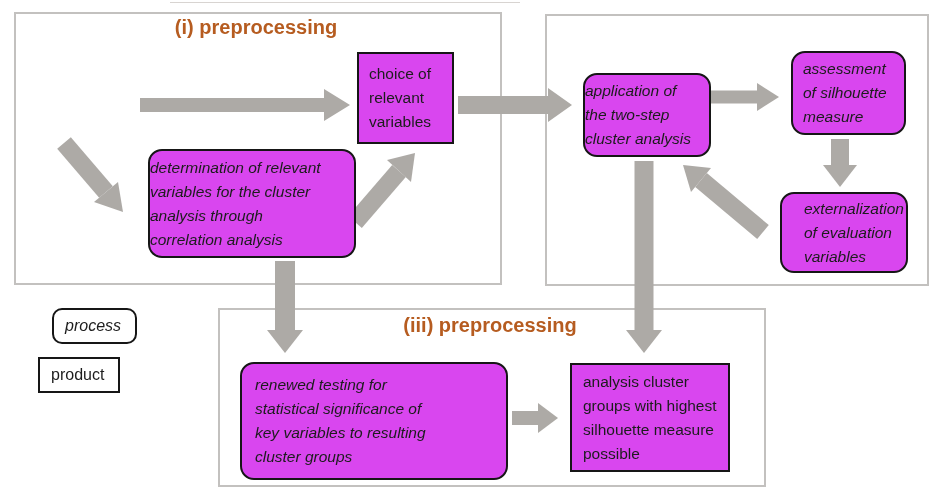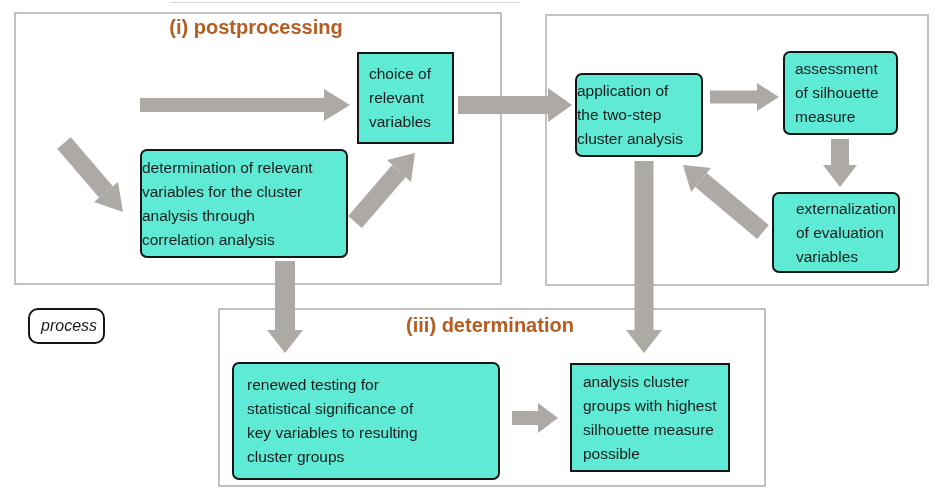--- a/index.html
+++ b/index.html
@@ -37,32 +37,34 @@
   }
   .arrow-layer {
     position: absolute;
     left: 0; top: 0;
     width: 937px; height: 495px;
     z-index: 2;
   }
   .node {
     position: absolute;
     z-index: 3;
-    background: #5eead4;
+    background: #d946ef;
     border: 2.5px solid #161616;
     box-sizing: border-box;
     display: flex;
     flex-direction: column;
     justify-content: center;
     font-size: 15.5px;
     line-height: 24px;
     white-space: pre-line;
   }
   .node.process {
-    border-radius: 7px;
+    border-radius: 14px;
+    font-style: italic;
+    margin-left: 8px;
   }
   .node.product {
     border-radius: 0;
   }
   .legend-box {
     position: absolute;
     z-index: 3;
     background: #ffffff;
     border: 2.5px solid #161616;
     box-sizing: border-box;
@@ -76,22 +78,22 @@
 <body>
 
 <div id="stage">
 
   <div class="top-rule"></div>
 
   <div class="panel" style="left:14px; top:12px; width:484px; height:269px;"></div>
   <div class="panel" style="left:545px; top:14px; width:380px; height:268px;"></div>
   <div class="panel" style="left:218px; top:308px; width:544px; height:175px;"></div>
 
-  <div class="panel-title" style="left:14px; top:16px; width:484px;">(i) postprocessing</div>
-  <div class="panel-title" style="left:218px; top:314px; width:544px;">(iii) determination</div>
+  <div class="panel-title" style="left:14px; top:16px; width:484px;">(i) preprocessing</div>
+  <div class="panel-title" style="left:218px; top:314px; width:544px;">(iii) preprocessing</div>
 
   <svg class="arrow-layer" viewBox="0 0 937 495">
     <g fill="#adaaa6" stroke="#adaaa6">
 
       <g>
         <line x1="140" y1="105" x2="324" y2="105" stroke-width="14"></line>
         <polygon points="324,89 324,121 350,105" stroke="none"></polygon>
       </g>
 
       <g>
@@ -166,15 +168,16 @@
   <div class="node process" style="left:232px; top:362px; width:268px; height:118px; padding-left:13px;">renewed testing for
 statistical significance of
 key variables to resulting
 cluster groups</div>
 
   <div class="node product" style="left:570px; top:363px; width:160px; height:109px; padding-left:11px;">analysis cluster
 groups with highest
 silhouette measure
 possible</div>
 
-  <div class="legend-box process" style="left:28px; top:308px; width:77px; height:36px; padding-left:11px;">process</div>
+  <div class="legend-box process" style="left:52px; top:308px; width:85px; height:36px; padding-left:11px;">process</div>
+  <div class="legend-box product" style="left:38px; top:357px; width:82px; height:36px; padding-left:11px;">product</div>
 
 </div>
 
 </body></html>

